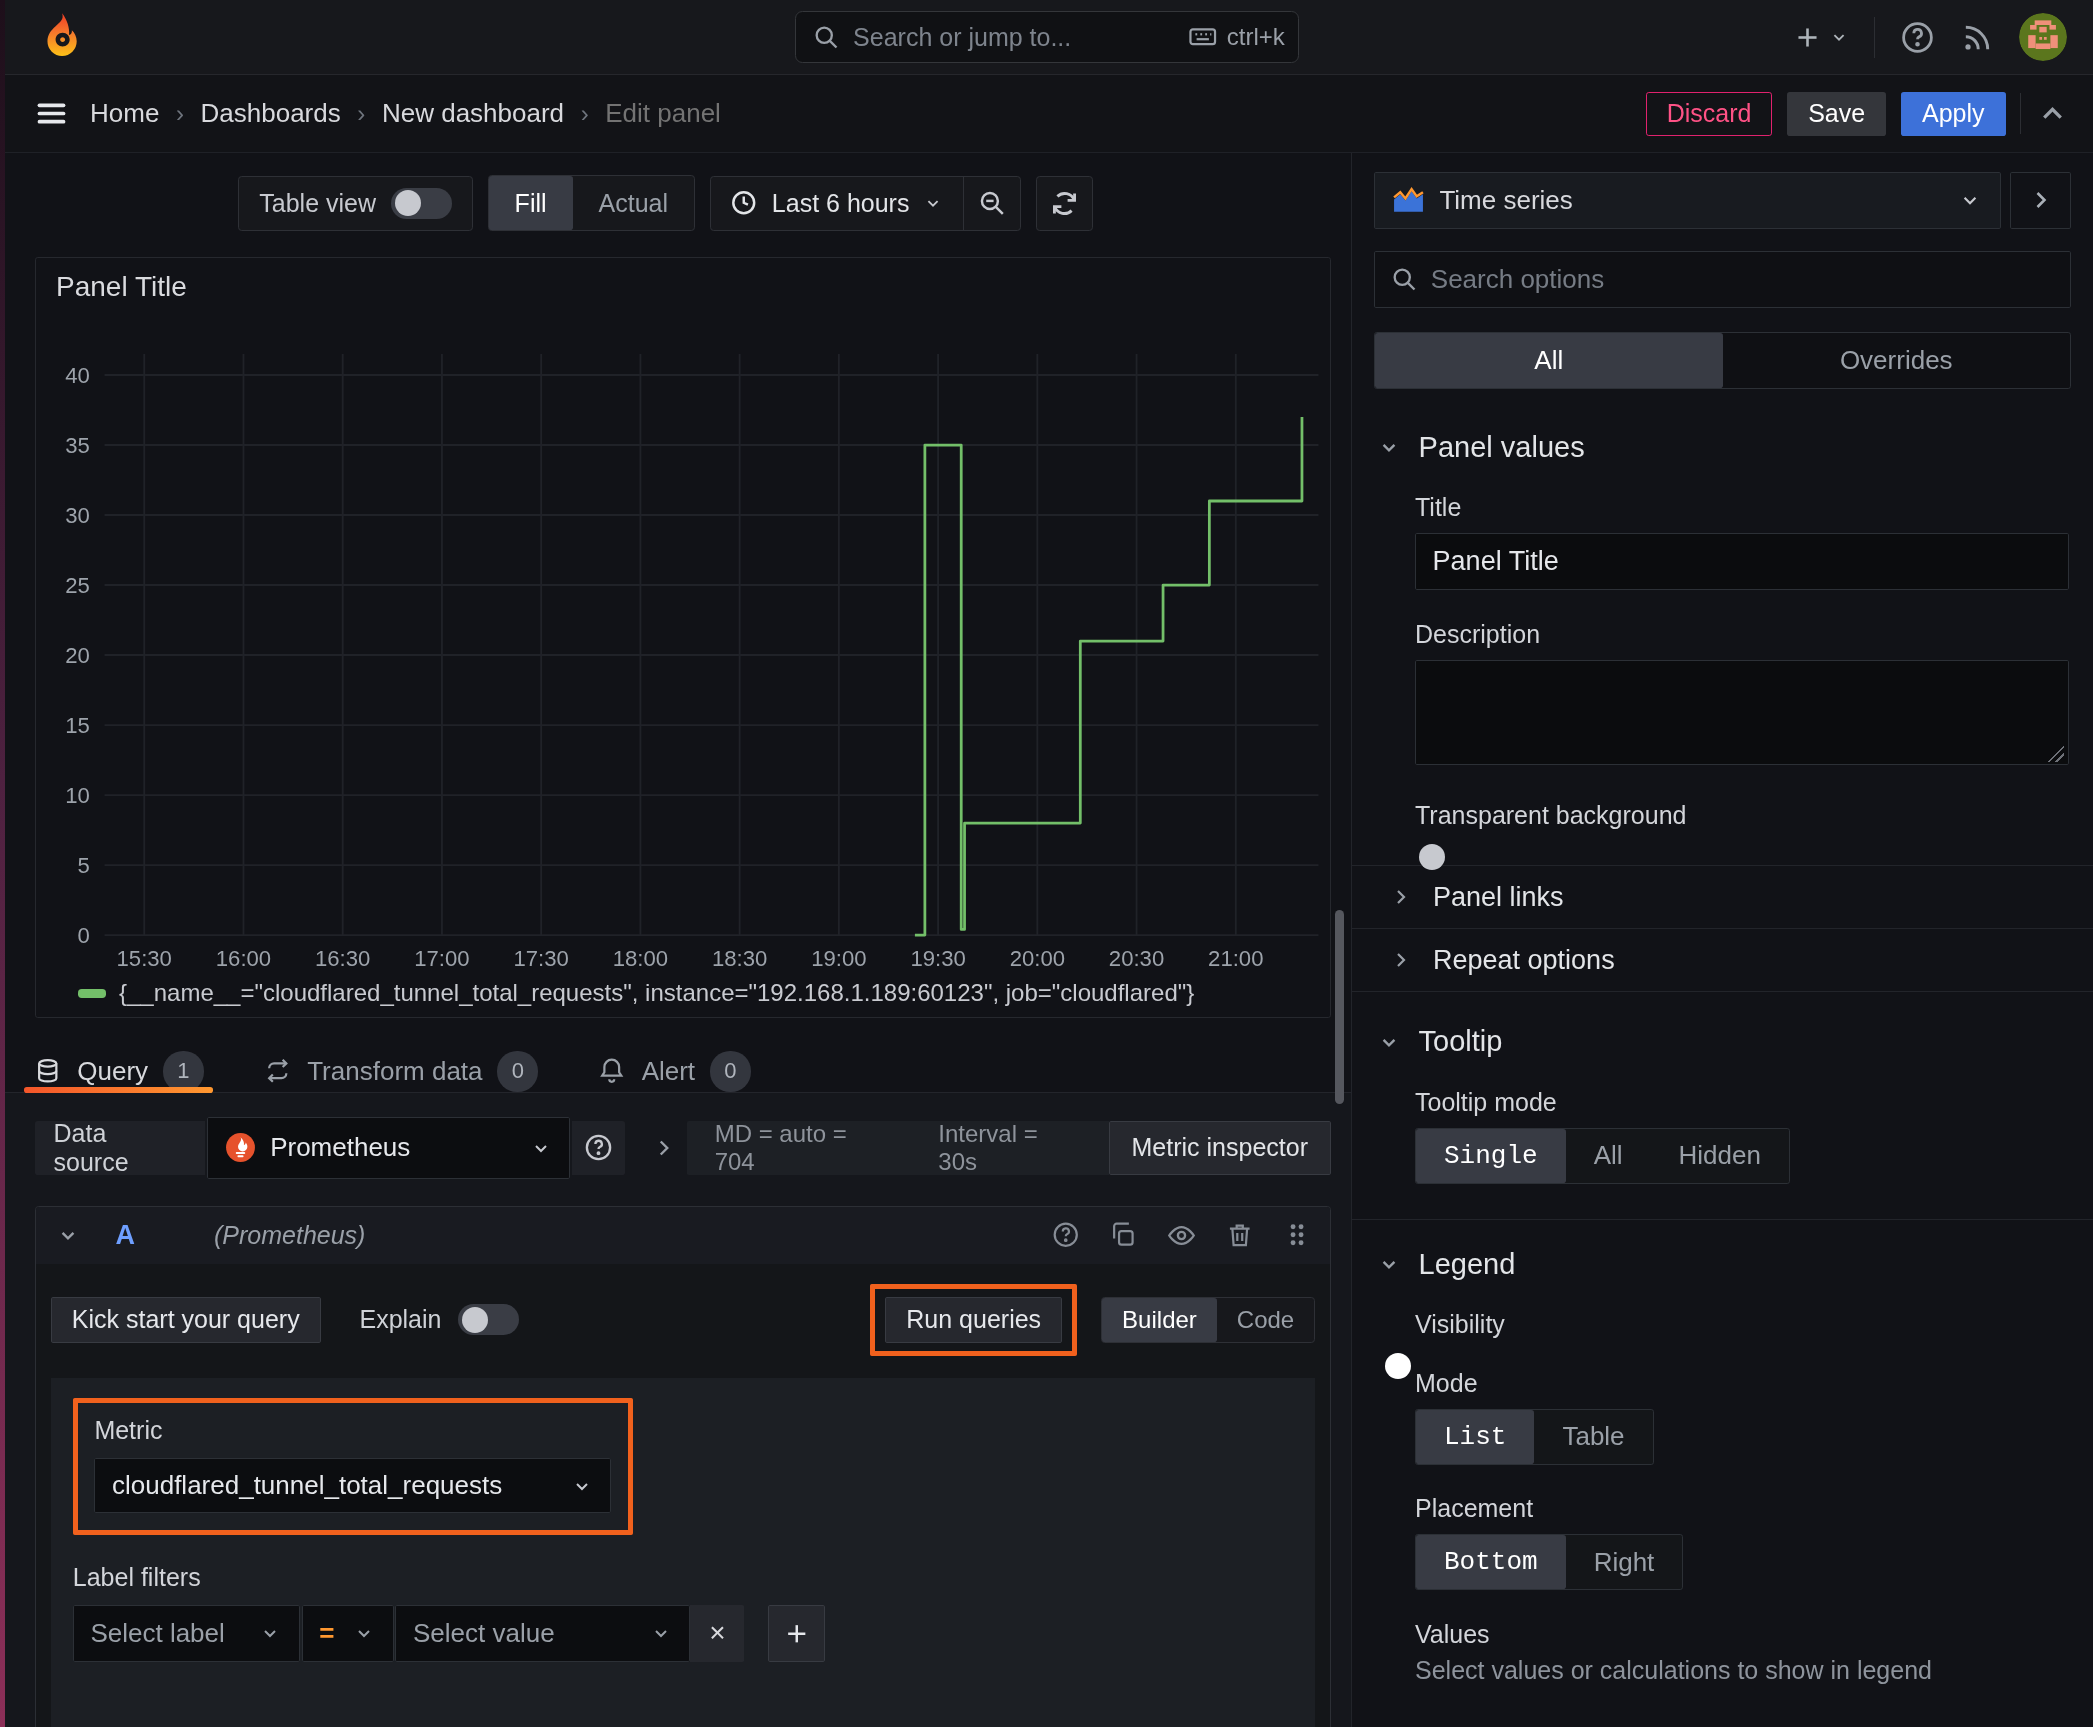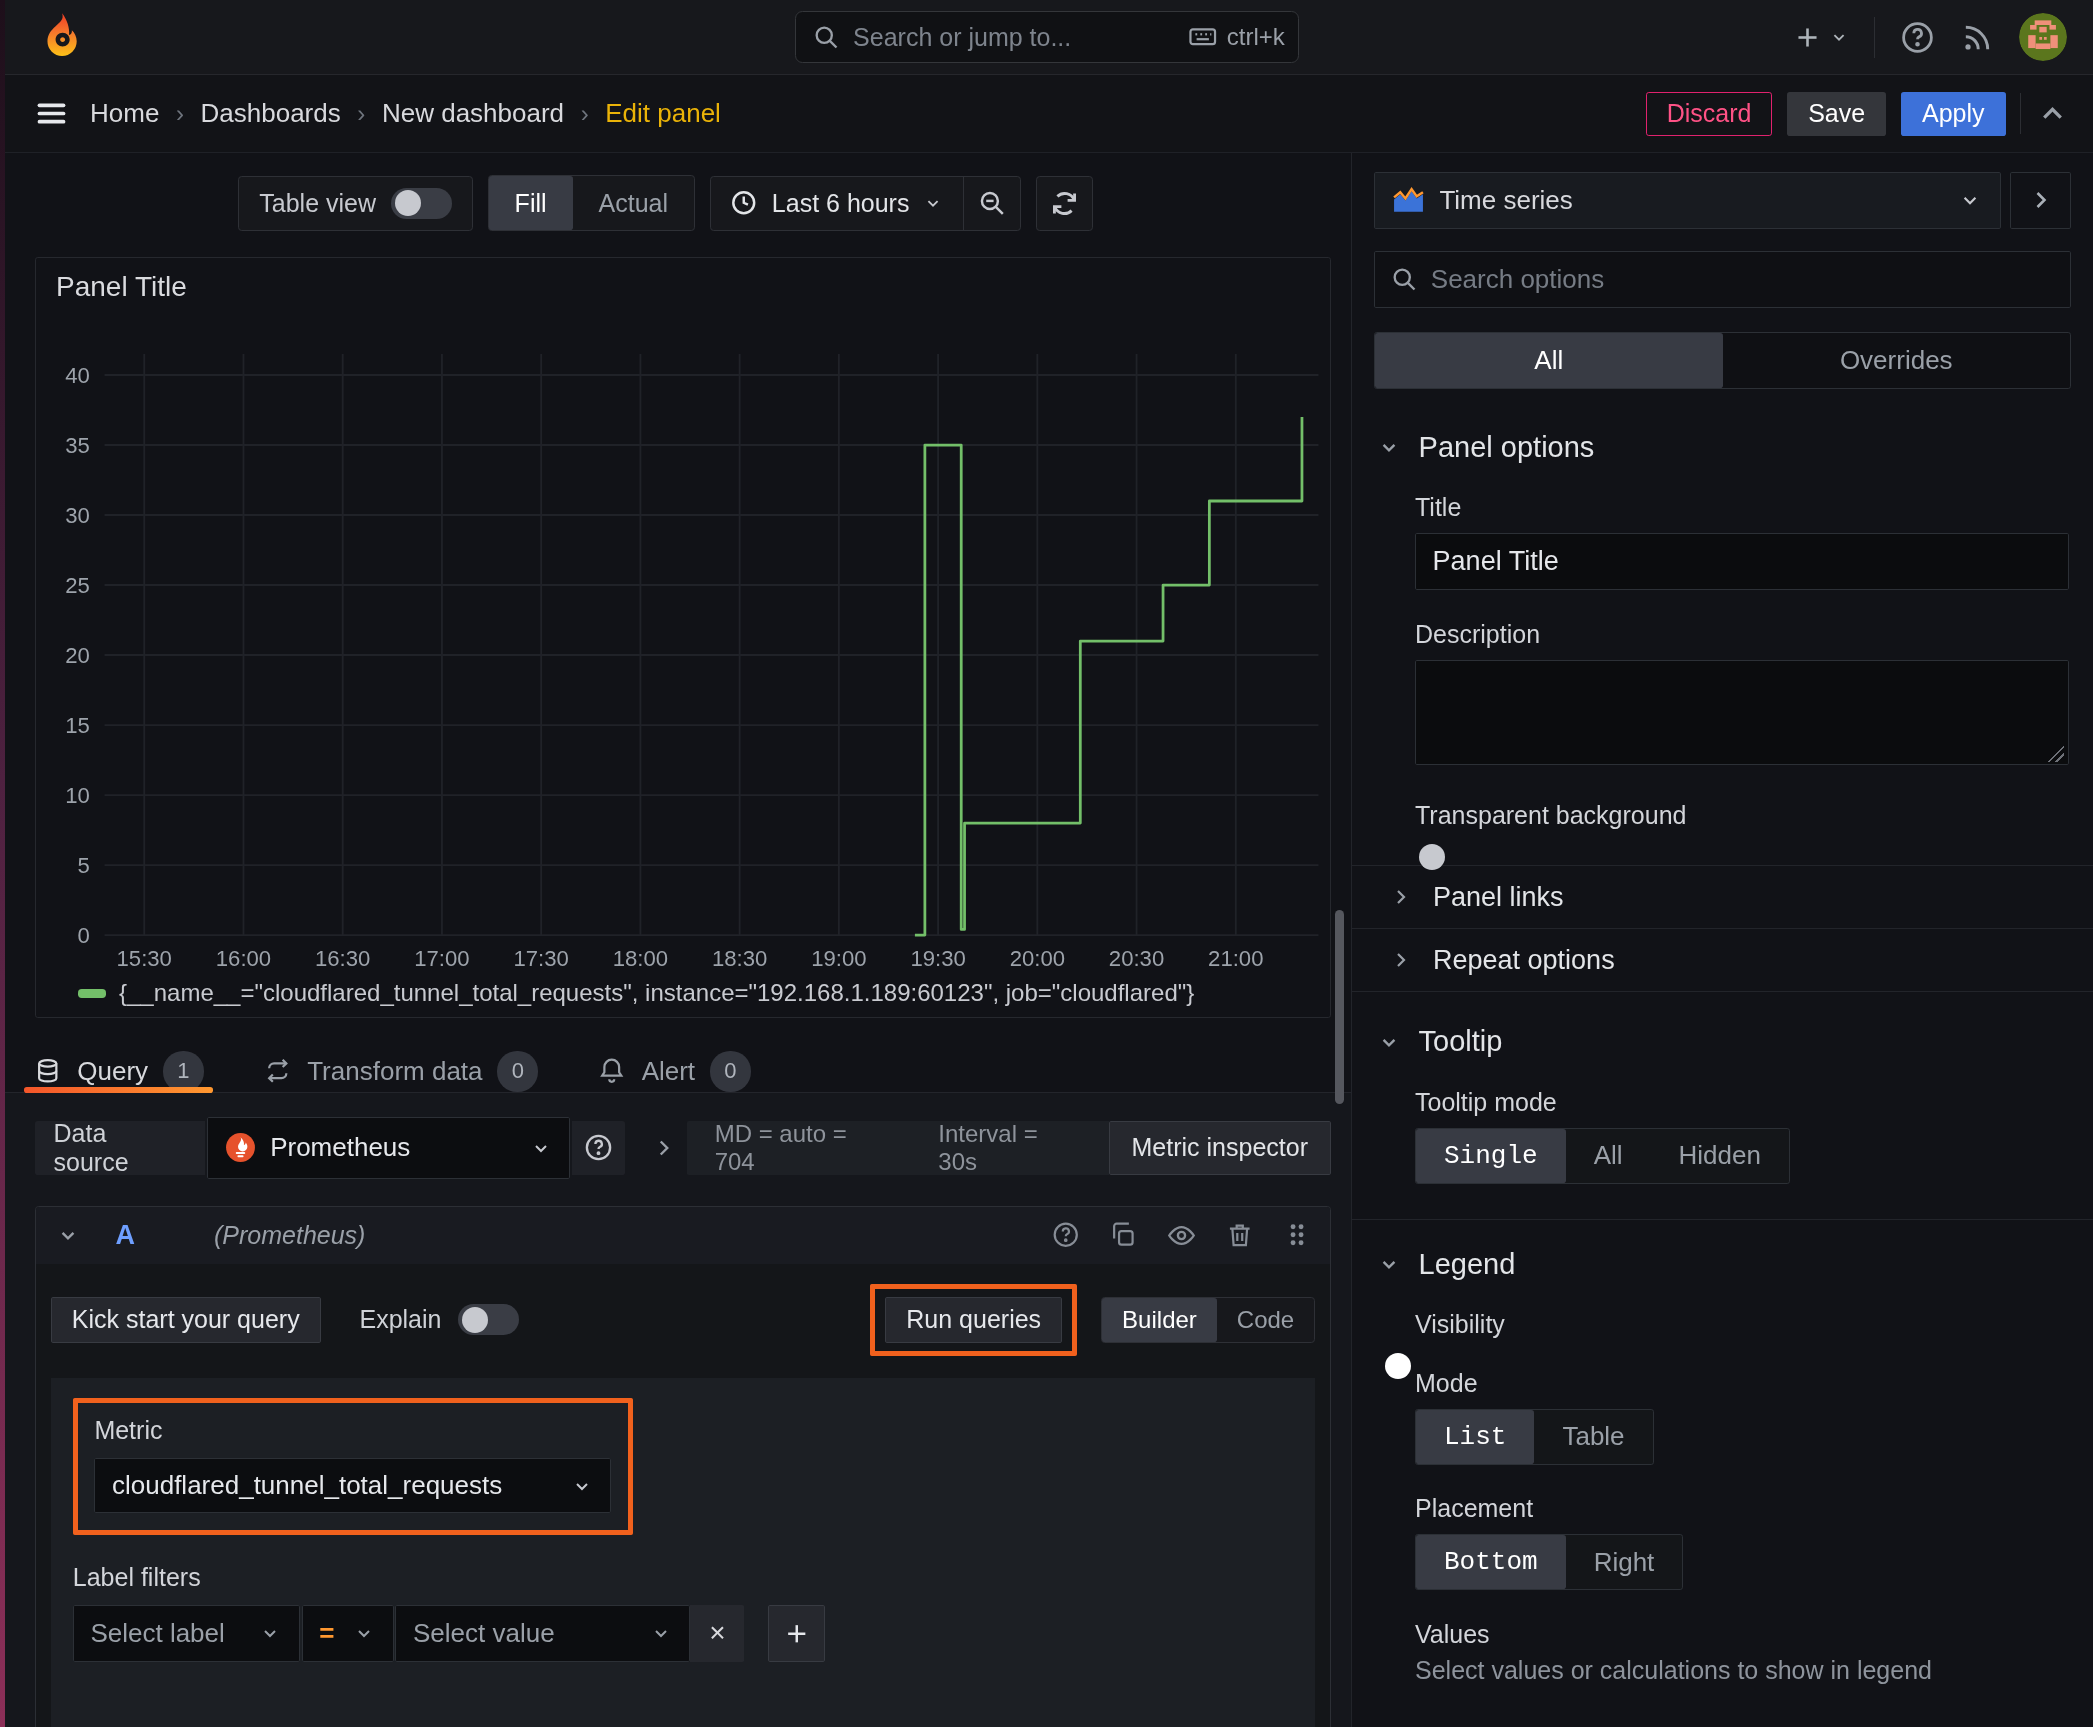--- a/index.html
+++ b/index.html
@@ -27,21 +27,21 @@
   .top-actions { justify-self:end; display:flex; align-items:center; gap:24px; color:#9aa0a8; }
   .icon-btn { display:flex; align-items:center; justify-content:center; gap:5.5px; cursor:pointer; }
   .vdiv { width:0.9px; height:41px; background:#2c2e33; }
   .avatar { width:48px; height:48px; border-radius:50%; overflow:hidden; }
 
   
   .subnav { height:78px; background:#121317; border-bottom:0.9px solid #1f2127;
     display:flex; align-items:center; padding:0 24px 0 33px; gap:20px; }
   .crumbs { display:flex; align-items:center; gap:16.6px; font-size:26px; }
   .crumb { color:#d8d9dd; }
-  .crumb.dim { color:#eab308; }
+  .crumb.dim { color:#737373; }
   .crumb-sep { color:#6e747d; font-size:24px; }
   .subnav-actions { margin-left:auto; display:flex; align-items:center; gap:14.8px; }
   .btn { height:44px; display:inline-flex; align-items:center; padding:0 20px;
     border-radius:2.8px; font-size:25px; border:0.9px solid transparent; cursor:pointer; white-space:nowrap; }
   .btn-discard { background:transparent; border-color:var(--c-pink,#e0226e); color:#ff5286; }
   .btn-save { background:#34363b; color:#fff; }
   .btn-apply { background:var(--c-blue,#3d71d9); color:#fff; }
 
   
   .workspace { display:flex; height:1574px; }
@@ -590,21 +590,21 @@
 
     <div class="seg-wide">
       <span class="opt sel">All</span>
       <span class="opt">Overrides</span>
     </div>
 
     <div class="section-head">
       <svg class="ic chev" viewBox="0 0 24 24" width="26" height="26" fill="none" stroke="#9aa0a8" stroke-width="2.2">
           <polyline points="7 10 12 15 17 10"></polyline>
         </svg>
-      <span>Panel options</span>
+      <span>Panel values</span>
     </div>
     <div class="fields">
       <div class="fld-label">Title</div>
       <input class="text-input" value="Panel Title" style="">
       <div class="fld-label">Description</div>
       <div class="textarea-wrap">
         <textarea class="textarea" style=""></textarea>
         <span class="resize-corner"></span>
       </div>
       <div class="fld-label">Transparent background</div>

